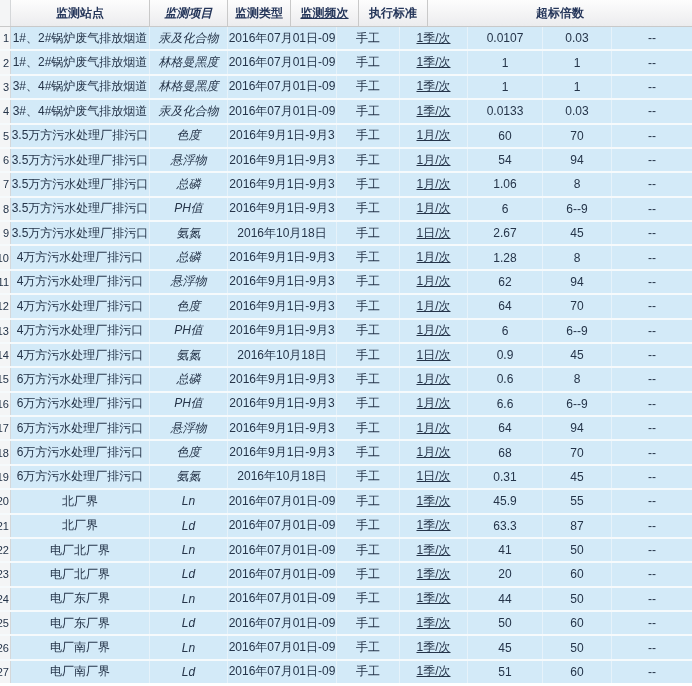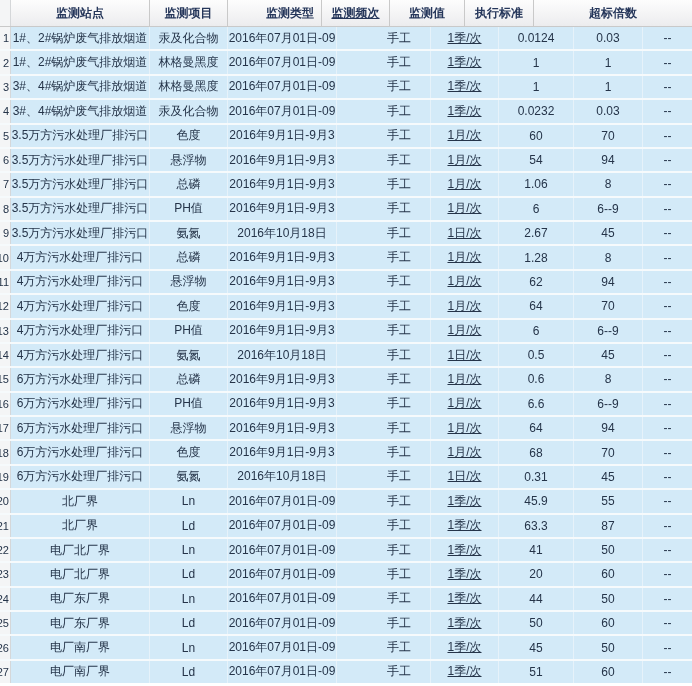--- a/index.html
+++ b/index.html
@@ -26,55 +26,54 @@
   .cell{display:flex;align-items:center;justify-content:center;
         font-size:12px;color:var(--cell-text);
         border-right:1px solid var(--grid-line);box-sizing:border-box;
         overflow:hidden;white-space:nowrap;}
   .cell:last-child{border-right:none;}
   .c-num{width:11px;flex:0 0 11px;background:var(--num-bg);
          border-right:1px solid #d5d7d9;position:relative;overflow:hidden;}
   .c-num span{position:absolute;right:1px;top:50%;transform:translateY(-50%);
               font-size:11px;color:var(--cell-text);}
   .c-station{width:139px;flex:0 0 139px;}
-  .c-item{width:78px;flex:0 0 78px;}
+  .c-item{width:78px;flex:0 0 78px;font-style:italic;}
   .c-time{width:109px;flex:0 0 109px;}
-  .c-type{width:63px;flex:0 0 63px;margin-left:31px;}
+  .c-type{width:63px;flex:0 0 63px;}
   .c-freq{width:68px;flex:0 0 68px;text-decoration:underline;}
   .c-value{width:75px;flex:0 0 75px;}
   .c-standard{width:69px;flex:0 0 69px;}
   .c-ratio{width:80px;flex:1 1 auto;}
   .footer-strip{flex:0 0 3px;background:#ffffff;}
 </style>
 </head>
 <body>
 
 <div class="grid">
   <div class="hrow">
     <div class="hcell c-num"></div>
     <div class="hcell c-station">监测站点</div>
     <div class="hcell c-item">监测项目</div>
     <div class="hcell c-type">监测类型</div>
     <div class="hcell c-freq">监测频次</div>
-    <div class="hcell c-value">监测值</div>
     <div class="hcell c-standard">执行标准</div>
     <div class="hcell c-ratio">超标倍数</div>
   </div>
 
   <div class="body">
   <div class="row">
     <div class="cell c-num">
           <span>1</span>
         </div>
     <div class="cell c-station">1#、2#锅炉废气排放烟道</div>
     <div class="cell c-item">汞及化合物</div>
     <div class="cell c-time">2016年07月01日-09</div>
     <div class="cell c-type">手工</div>
     <div class="cell c-freq">1季/次</div>
-    <div class="cell c-value">0.0124</div>
+    <div class="cell c-value">0.0107</div>
     <div class="cell c-standard">0.03</div>
     <div class="cell c-ratio">--</div>
   </div>
 
   <div class="row">
     <div class="cell c-num">
           <span>2</span>
         </div>
     <div class="cell c-station">1#、2#锅炉废气排放烟道</div>
     <div class="cell c-item">林格曼黑度</div>
@@ -102,21 +101,21 @@
 
   <div class="row">
     <div class="cell c-num">
           <span>4</span>
         </div>
     <div class="cell c-station">3#、4#锅炉废气排放烟道</div>
     <div class="cell c-item">汞及化合物</div>
     <div class="cell c-time">2016年07月01日-09</div>
     <div class="cell c-type">手工</div>
     <div class="cell c-freq">1季/次</div>
-    <div class="cell c-value">0.0232</div>
+    <div class="cell c-value">0.0133</div>
     <div class="cell c-standard">0.03</div>
     <div class="cell c-ratio">--</div>
   </div>
 
   <div class="row">
     <div class="cell c-num">
           <span>5</span>
         </div>
     <div class="cell c-station">3.5万方污水处理厂排污口</div>
     <div class="cell c-item">色度</div>
@@ -242,21 +241,21 @@
 
   <div class="row">
     <div class="cell c-num">
           <span>14</span>
         </div>
     <div class="cell c-station">4万方污水处理厂排污口</div>
     <div class="cell c-item">氨氮</div>
     <div class="cell c-time">2016年10月18日</div>
     <div class="cell c-type">手工</div>
     <div class="cell c-freq">1日/次</div>
-    <div class="cell c-value">0.5</div>
+    <div class="cell c-value">0.9</div>
     <div class="cell c-standard">45</div>
     <div class="cell c-ratio">--</div>
   </div>
 
   <div class="row">
     <div class="cell c-num">
           <span>15</span>
         </div>
     <div class="cell c-station">6万方污水处理厂排污口</div>
     <div class="cell c-item">总磷</div>

